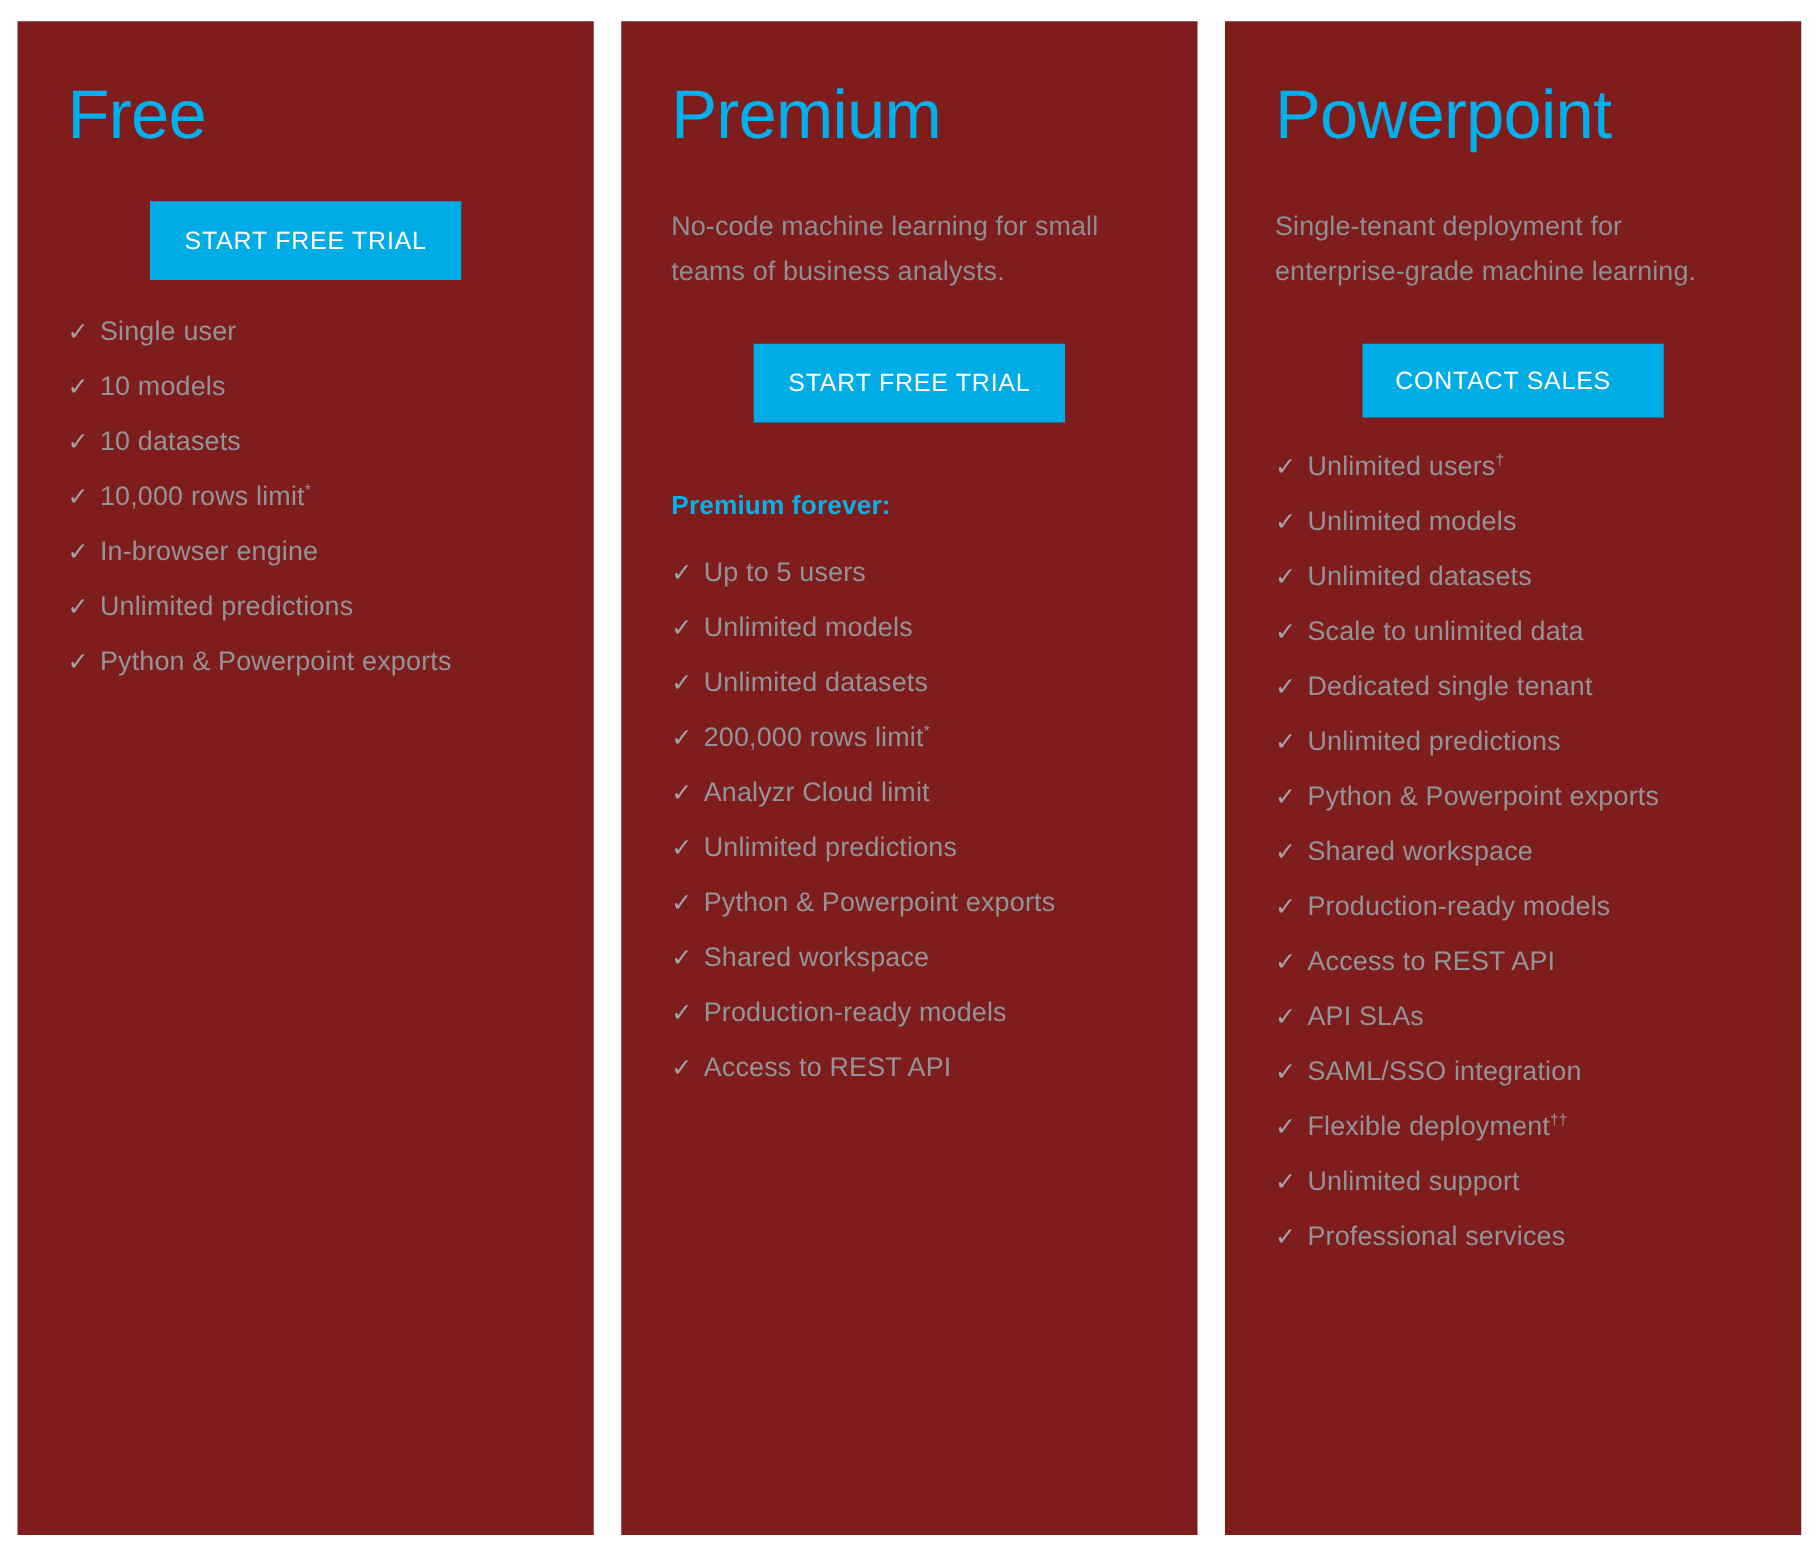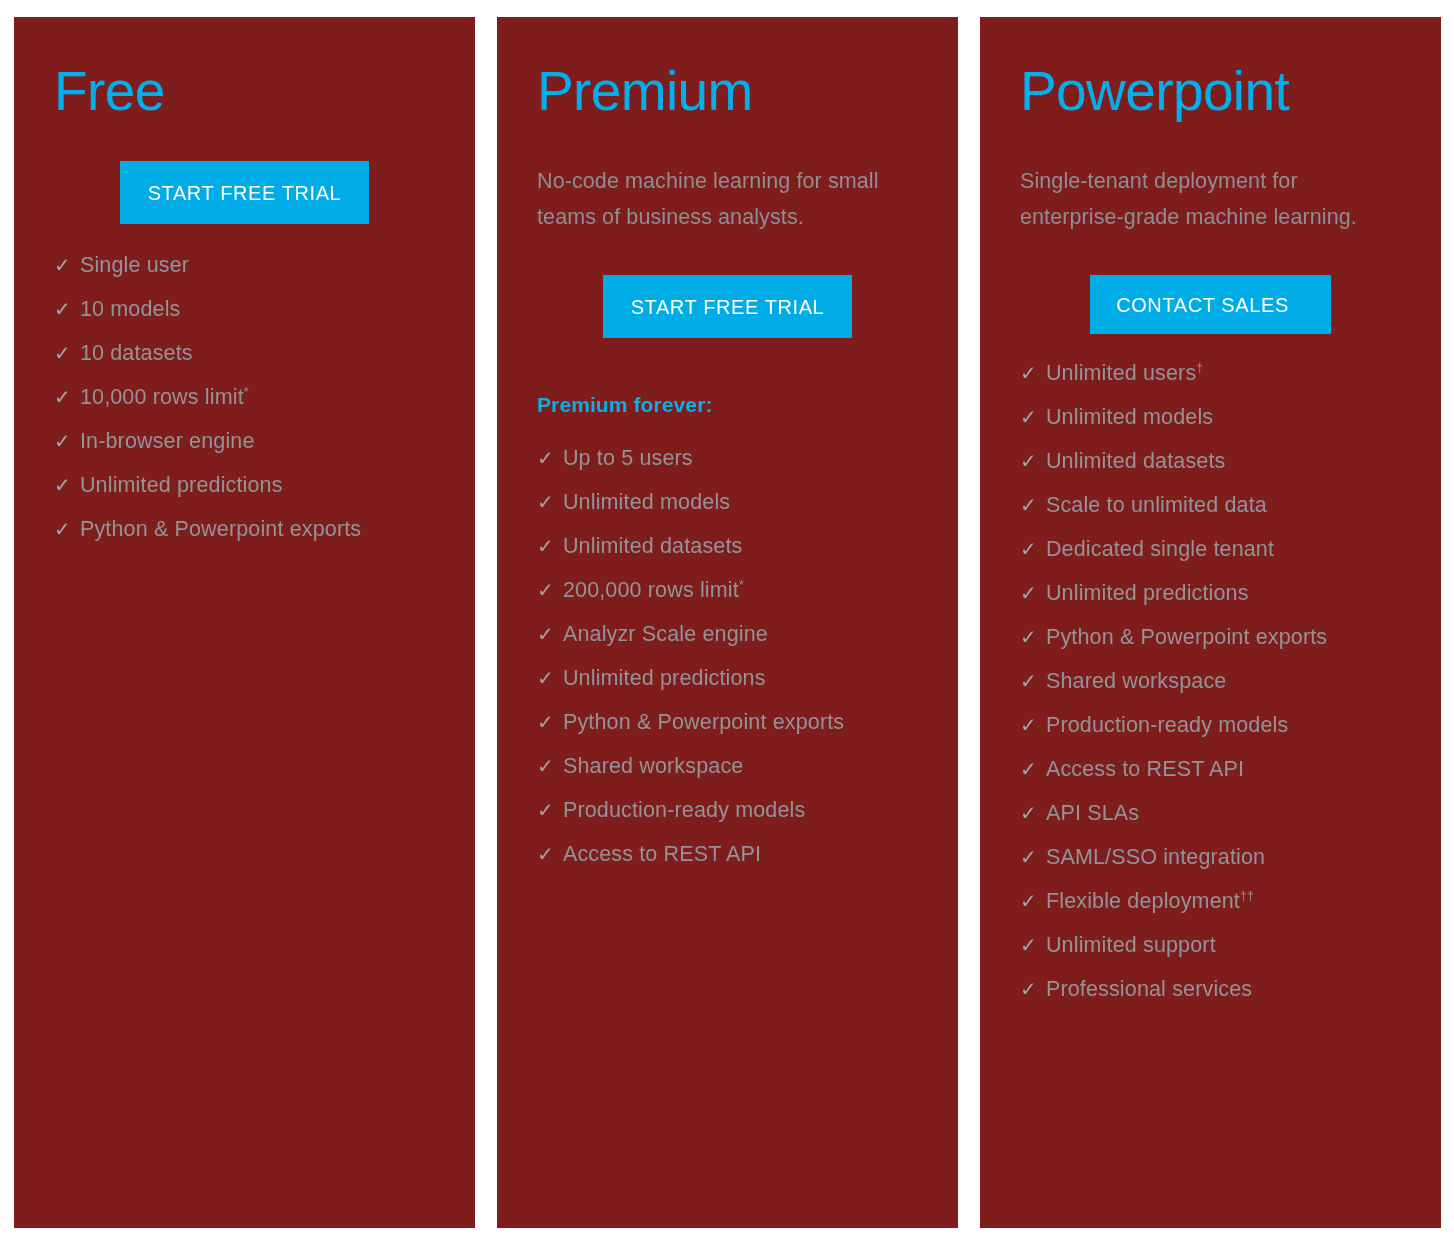--- a/index.html
+++ b/index.html
@@ -182,21 +182,21 @@
         <li class="feature-item">
           <span class="check-icon">✓</span>
           <span class="feature-label">Unlimited datasets</span>
         </li>
         <li class="feature-item">
           <span class="check-icon">✓</span>
           <span class="feature-label">200,000 rows limit<sup>*</sup></span>
         </li>
         <li class="feature-item">
           <span class="check-icon">✓</span>
-          <span class="feature-label">Analyzr Scale engine</span>
+          <span class="feature-label">Analyzr Cloud limit</span>
         </li>
         <li class="feature-item">
           <span class="check-icon">✓</span>
           <span class="feature-label">Unlimited predictions</span>
         </li>
         <li class="feature-item">
           <span class="check-icon">✓</span>
           <span class="feature-label">Python &amp; Powerpoint exports</span>
         </li>
         <li class="feature-item">

